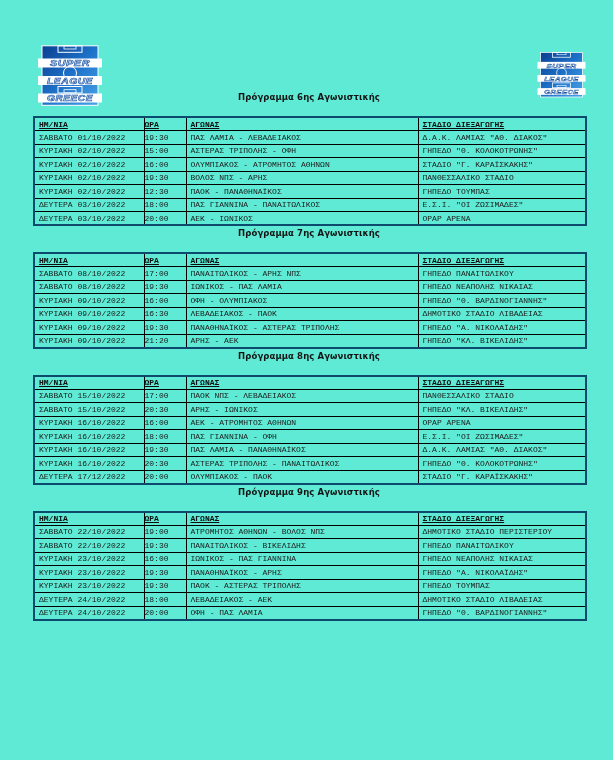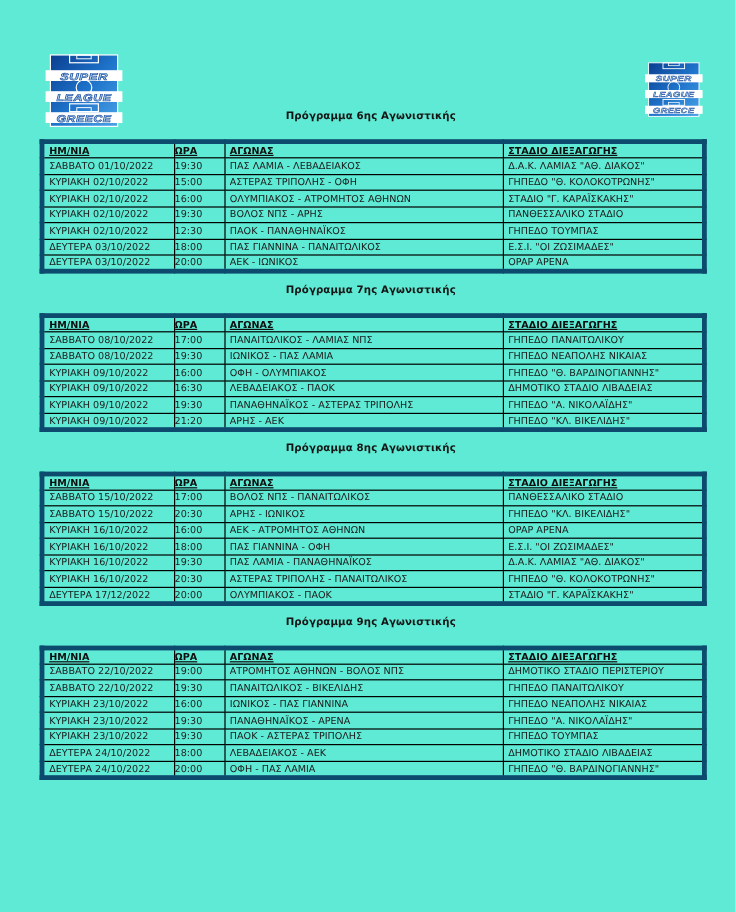--- a/index.html
+++ b/index.html
@@ -12,35 +12,36 @@
     color:#1b1b1b;
     overflow:hidden;
     margin:0 auto;
   }
   .logo { position:absolute; display:block; }
   .logo-left  { left:36px; top:45px; width:68px; height:62px; }
   .logo-right { left:536px; top:47px; width:51px; height:56px; }
 
   .content { position:absolute; left:33px; top:0; width:552px; padding-top:92px; }
 
-  .fixture-section { margin-bottom:9px; }
+  .fixture-section { margin-bottom:2px; }
   .section-title {
     text-align:center;
     font-size:8.5px;
     font-weight:bold;
     line-height:10px;
     margin-bottom:14px;
     color:#141414;
     letter-spacing:0.1px;
   }
   table.fixtures {
     width:100%;
     border-collapse:collapse;
     table-layout:fixed;
-    border:4px solid #0c4a6e;
+    border:2px solid #0c4a6e;
+    font-family:Liberation Mono, monospace;
   }
   table.fixtures th, table.fixtures td {
     border:1px solid #000;
     height:13.5px;
     font-size:8px;
     line-height:9px;
     padding:0 0 0 4px;
     text-align:left;
     vertical-align:middle;
     white-space:nowrap;
@@ -190,21 +191,21 @@
               <th class="col0">ΗΜ/ΝΙΑ</th>
               <th class="col1">ΩΡΑ</th>
               <th class="col2">ΑΓΩΝΑΣ</th>
               <th class="col3">ΣΤΑΔΙΟ ΔΙΕΞΑΓΩΓΗΣ</th>
             </tr>
       </thead>
       <tbody>
             <tr>
               <td class="col0">ΣΑΒΒΑΤΟ 08/10/2022</td>
               <td class="col1">17:00</td>
-              <td class="col2">ΠΑΝΑΙΤΩΛΙΚΟΣ - ΛΑΜΙΑΣ ΝΠΣ</td>
+              <td class="col2">ΠΑΝΑΙΤΩΛΙΚΟΣ - ΑΡΗΣ ΝΠΣ</td>
               <td class="col3">ΓΗΠΕΔΟ ΠΑΝΑΙΤΩΛΙΚΟΥ</td>
             </tr>
             <tr>
               <td class="col0">ΣΑΒΒΑΤΟ 08/10/2022</td>
               <td class="col1">19:30</td>
               <td class="col2">ΙΩΝΙΚΟΣ - ΠΑΣ ΛΑΜΙΑ</td>
               <td class="col3">ΓΗΠΕΔΟ ΝΕΑΠΟΛΗΣ ΝΙΚΑΙΑΣ</td>
             </tr>
             <tr>
               <td class="col0">ΚΥΡΙΑΚΗ 09/10/2022</td>
@@ -242,21 +243,21 @@
               <th class="col0">ΗΜ/ΝΙΑ</th>
               <th class="col1">ΩΡΑ</th>
               <th class="col2">ΑΓΩΝΑΣ</th>
               <th class="col3">ΣΤΑΔΙΟ ΔΙΕΞΑΓΩΓΗΣ</th>
             </tr>
       </thead>
       <tbody>
             <tr>
               <td class="col0">ΣΑΒΒΑΤΟ 15/10/2022</td>
               <td class="col1">17:00</td>
-              <td class="col2">ΒΟΛΟΣ ΝΠΣ - ΠΑΝΑΙΤΩΛΙΚΟΣ</td>
+              <td class="col2">ΠΑΟΚ ΝΠΣ - ΛΕΒΑΔΕΙΑΚΟΣ</td>
               <td class="col3">ΠΑΝΘΕΣΣΑΛΙΚΟ ΣΤΑΔΙΟ</td>
             </tr>
             <tr>
               <td class="col0">ΣΑΒΒΑΤΟ 15/10/2022</td>
               <td class="col1">20:30</td>
               <td class="col2">ΑΡΗΣ - ΙΩΝΙΚΟΣ</td>
               <td class="col3">ΓΗΠΕΔΟ "ΚΛ. ΒΙΚΕΛΙΔΗΣ"</td>
             </tr>
             <tr>
               <td class="col0">ΚΥΡΙΑΚΗ 16/10/2022</td>
@@ -318,21 +319,21 @@
             </tr>
             <tr>
               <td class="col0">ΚΥΡΙΑΚΗ 23/10/2022</td>
               <td class="col1">16:00</td>
               <td class="col2">ΙΩΝΙΚΟΣ - ΠΑΣ ΓΙΑΝΝΙΝΑ</td>
               <td class="col3">ΓΗΠΕΔΟ ΝΕΑΠΟΛΗΣ ΝΙΚΑΙΑΣ</td>
             </tr>
             <tr>
               <td class="col0">ΚΥΡΙΑΚΗ 23/10/2022</td>
               <td class="col1">19:30</td>
-              <td class="col2">ΠΑΝΑΘΗΝΑΪΚΟΣ - ΑΡΕΝΑ</td>
+              <td class="col2">ΠΑΝΑΘΗΝΑΪΚΟΣ - ΑΡΗΣ</td>
               <td class="col3">ΓΗΠΕΔΟ "Α. ΝΙΚΟΛΑΪΔΗΣ"</td>
             </tr>
             <tr>
               <td class="col0">ΚΥΡΙΑΚΗ 23/10/2022</td>
               <td class="col1">19:30</td>
               <td class="col2">ΠΑΟΚ - ΑΣΤΕΡΑΣ ΤΡΙΠΟΛΗΣ</td>
               <td class="col3">ΓΗΠΕΔΟ ΤΟΥΜΠΑΣ</td>
             </tr>
             <tr>
               <td class="col0">ΔΕΥΤΕΡΑ 24/10/2022</td>

